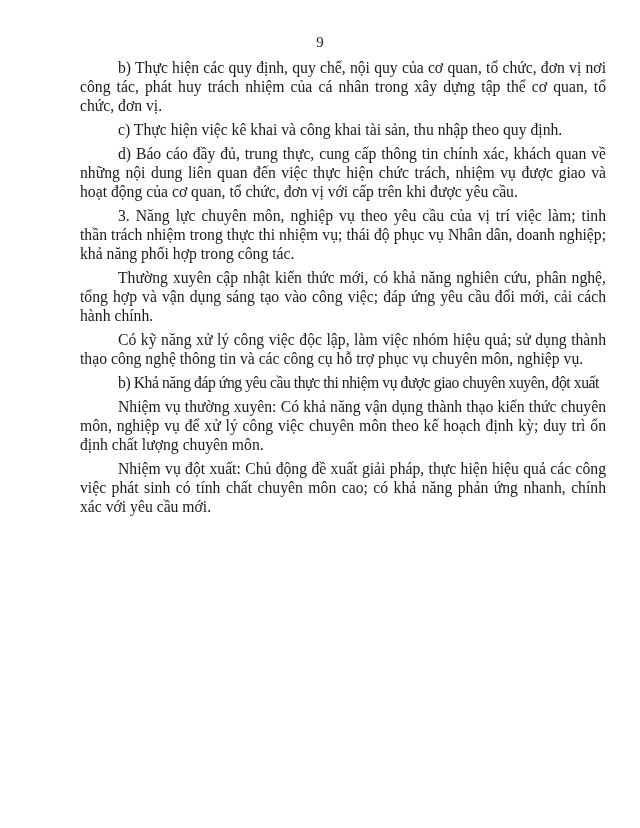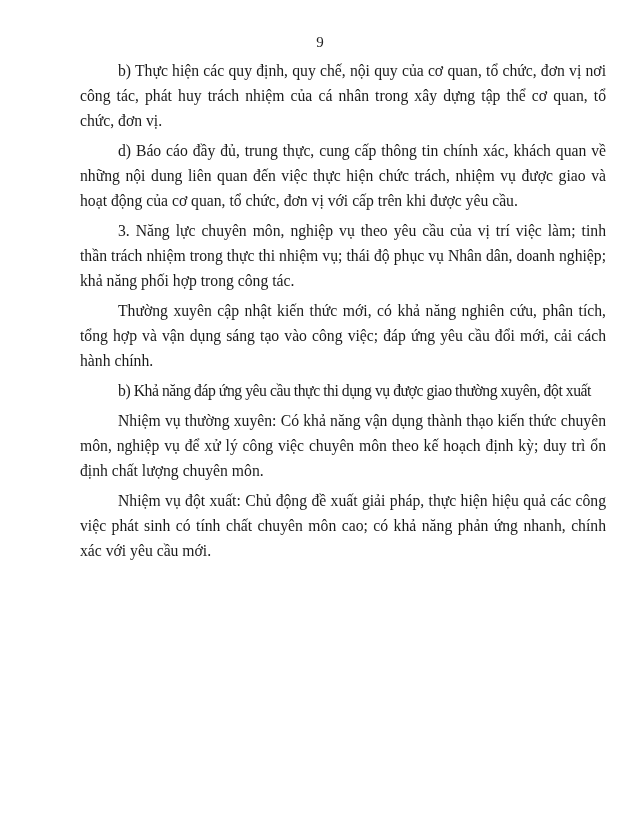--- a/index.html
+++ b/index.html
@@ -30,35 +30,37 @@
     position: absolute;
     top: 58px;
     left: 80px;
     width: 526px;
   }
   .content p {
     margin: 0 0 5px 0;
     text-indent: 38px;
     text-align: justify;
     font-size: 15.7px;
-    line-height: 25px;
+    line-height: 19px;
     color: #1b1b1b;
   }
   .condensed {
     letter-spacing: -0.45px;
   }
 </style>
 </head>
 <body>
 
 <div class="page">
   <div class="page-number">9</div>
 
   <div class="content">
     <p>b) Thực hiện các quy định, quy chế, nội quy của cơ quan, tổ chức, đơn vị nơi công tác, phát huy trách nhiệm của cá nhân trong xây dựng tập thể cơ quan, tổ chức, đơn vị.</p>
+    <p>c) Thực hiện việc kê khai và công khai tài sản, thu nhập theo quy định.</p>
     <p>d) Báo cáo đầy đủ, trung thực, cung cấp thông tin chính xác, khách quan về những nội dung liên quan đến việc thực hiện chức trách, nhiệm vụ được giao và hoạt động của cơ quan, tổ chức, đơn vị với cấp trên khi được yêu cầu.</p>
     <p>3. Năng lực chuyên môn, nghiệp vụ theo yêu cầu của vị trí việc làm; tinh thần trách nhiệm trong thực thi nhiệm vụ; thái độ phục vụ Nhân dân, doanh nghiệp; khả năng phối hợp trong công tác.</p>
-    <p>Thường xuyên cập nhật kiến thức mới, có khả năng nghiên cứu, phân tích, tổng hợp và vận dụng sáng tạo vào công việc; đáp ứng yêu cầu đổi mới, cải cách hành chính.</p>
-    <p class="condensed">b) Khả năng đáp ứng yêu cầu thực thi dụng vụ được giao thường xuyên, đột xuất</p>
+    <p>Thường xuyên cập nhật kiến thức mới, có khả năng nghiên cứu, phân nghệ, tổng hợp và vận dụng sáng tạo vào công việc; đáp ứng yêu cầu đổi mới, cải cách hành chính.</p>
+    <p>Có kỹ năng xử lý công việc độc lập, làm việc nhóm hiệu quả; sử dụng thành thạo công nghệ thông tin và các công cụ hỗ trợ phục vụ chuyên môn, nghiệp vụ.</p>
+    <p class="condensed">b) Khả năng đáp ứng yêu cầu thực thi nhiệm vụ được giao chuyên xuyên, đột xuất</p>
     <p>Nhiệm vụ thường xuyên: Có khả năng vận dụng thành thạo kiến thức chuyên môn, nghiệp vụ để xử lý công việc chuyên môn theo kế hoạch định kỳ; duy trì ổn định chất lượng chuyên môn.</p>
     <p>Nhiệm vụ đột xuất: Chủ động đề xuất giải pháp, thực hiện hiệu quả các công việc phát sinh có tính chất chuyên môn cao; có khả năng phản ứng nhanh, chính xác với yêu cầu mới.</p>
   </div>
 </div>
 
 </body></html>

